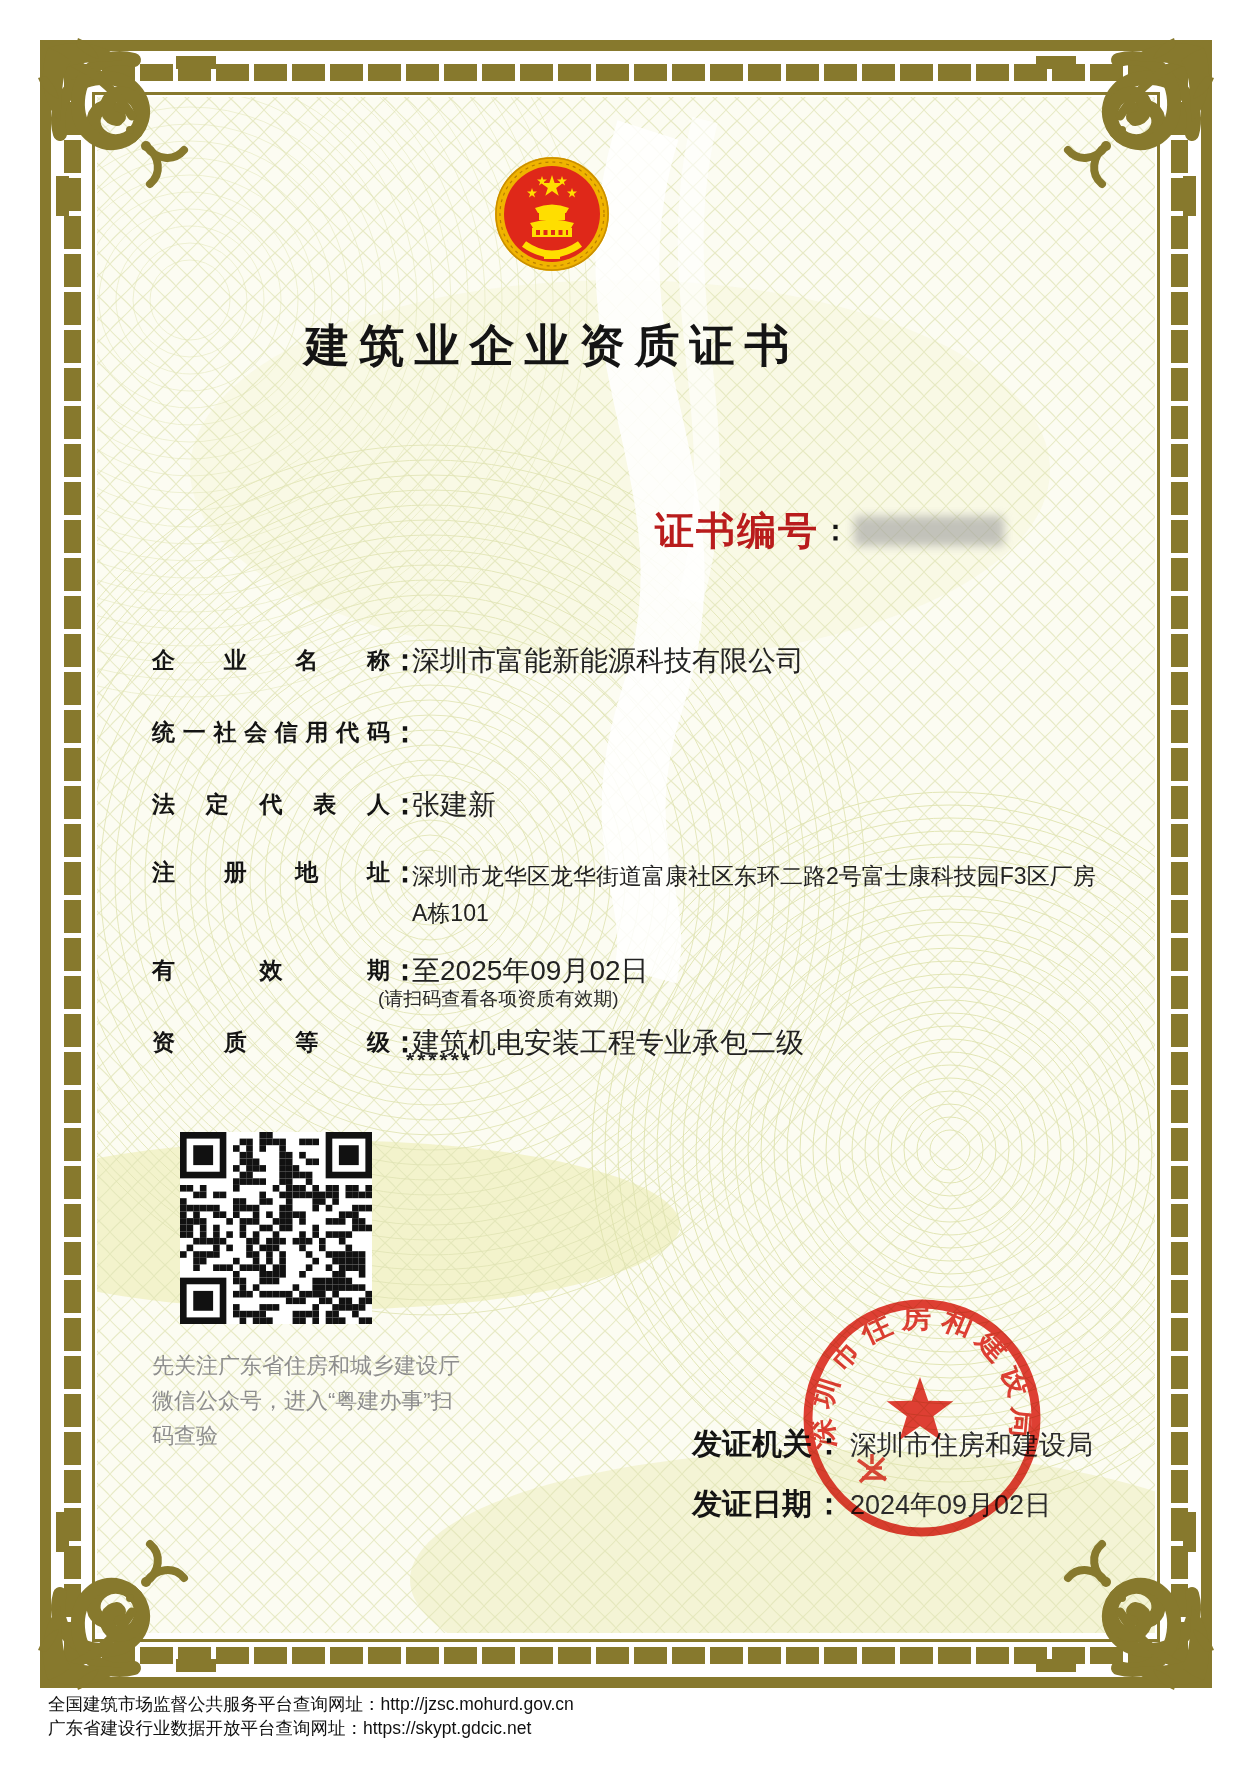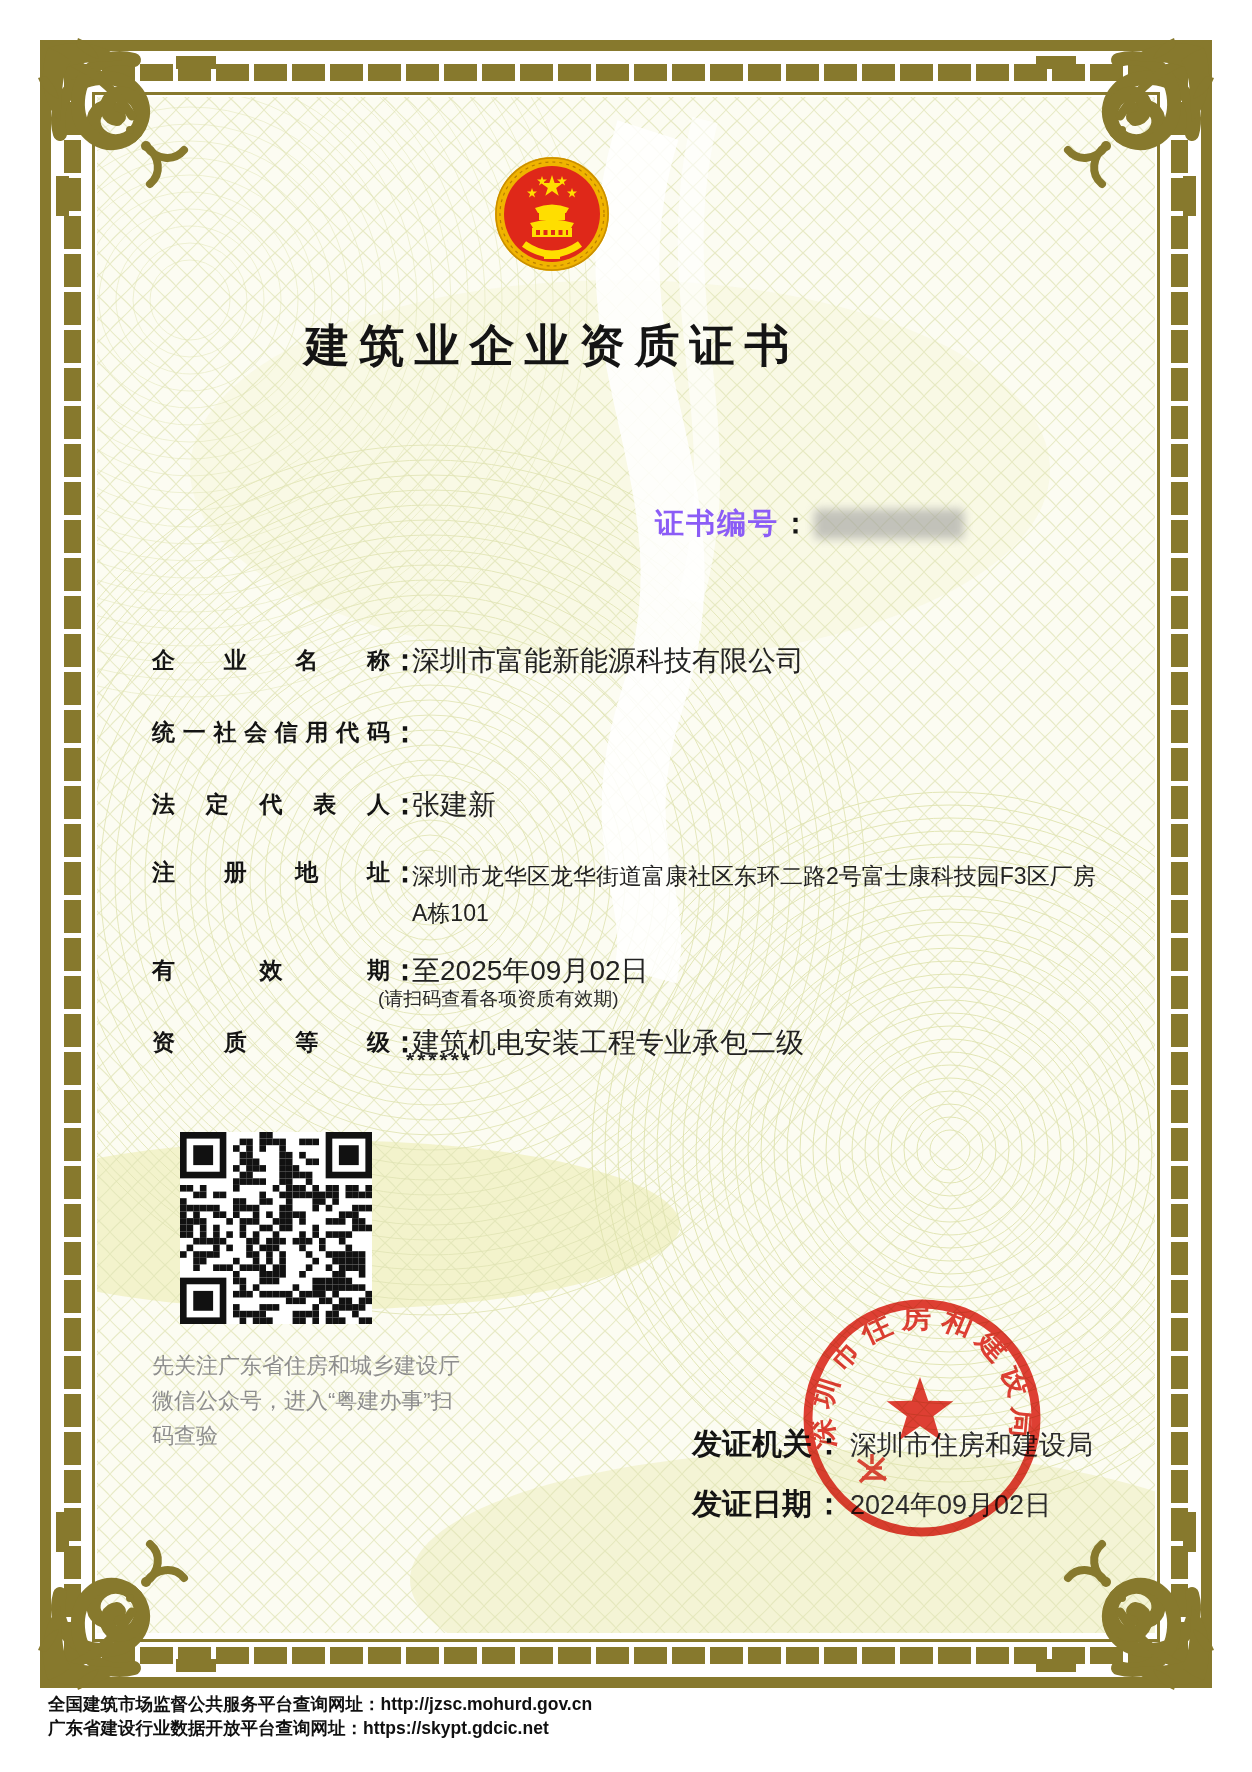--- a/index.html
+++ b/index.html
@@ -24,21 +24,21 @@
   .corner.tr{right:26px;top:26px;transform:scaleX(-1);}
   .corner.bl{left:26px;bottom:70px;transform:scaleY(-1);}
   .corner.br{right:26px;bottom:70px;transform:rotate(180deg);}
 
   
   .content{position:absolute;left:0;top:0;width:100%;height:100%;z-index:5;}
   .emblem{position:absolute;left:492px;top:150px;}
   .title{position:absolute;left:152px;top:316px;width:800px;text-align:center;
          font-size:45px;font-weight:900;color:#141414;letter-spacing:10px;}
   .certnum{position:absolute;left:655px;top:504px;display:flex;align-items:center;}
-  .certnum .lbl{font-size:29px;font-weight:700;color:#8b5cf6;letter-spacing:2px;}
+  .certnum .lbl{font-size:39px;font-weight:700;color:#b91c1c;letter-spacing:2px;}
   .certnum .colon{font-size:29px;font-weight:700;color:#141414;margin:0 4px 0 2px;}
   .blurbox{width:150px;height:30px;background:#9e9e9e;opacity:.6;filter:blur(5px);border-radius:4px;}
 
   .row{position:absolute;left:152px;display:flex;align-items:flex-start;}
   .f-label{width:238px;font-size:23px;font-weight:700;color:#141414;
            text-align:justify;text-align-last:justify;line-height:36px;}
   .f-colon{width:22px;font-size:30px;font-weight:700;color:#141414;line-height:36px;}
   .f-value{font-size:28px;font-weight:400;color:#222222;line-height:36px;padding-top:1px;}
   .v-code{font-size:27px;letter-spacing:.5px;}
   .v-addr{font-size:23px;width:690px;line-height:37px;padding-top:4px;}
@@ -48,21 +48,21 @@
   .qr{position:absolute;left:180px;top:1132px;width:192px;height:192px;background:#fff;}
   .qr-caption{position:absolute;left:152px;top:1348px;width:316px;font-size:22px;line-height:35px;color:#8e8e8e;}
 
   .issue-row{position:absolute;left:655px;display:flex;align-items:center;}
   .issue-row .lbl{font-size:30px;font-weight:700;color:#141414;margin-left:37px;}
   .issue-row .colon{font-size:30px;font-weight:700;color:#141414;margin:0 6px 0 2px;}
   .issue-row .val{font-size:27px;color:#2b2b2b;}
 
   .seal{position:absolute;left:794px;top:1290px;z-index:8;mix-blend-mode:multiply;opacity:.95;}
 
-  .footer{position:absolute;left:48px;top:1692px;font-size:17.5px;font-weight:700;color:#101010;line-height:24px;z-index:6;}
+  .footer{position:absolute;left:48px;top:1692px;font-size:17.5px;font-weight:400;color:#101010;line-height:24px;z-index:6;}
 </style>
 </head>
 <body>
 
 <div class="page">
 
   <svg class="bg" width="1252" height="1772" viewBox="0 0 1252 1772">
     <defs>
       <pattern id="net" width="22" height="22" patternUnits="userSpaceOnUse">
         <path d="M0,22 C7,14 15,8 22,0" stroke="#dfe3b4" stroke-width="1.1" fill="none"></path>

